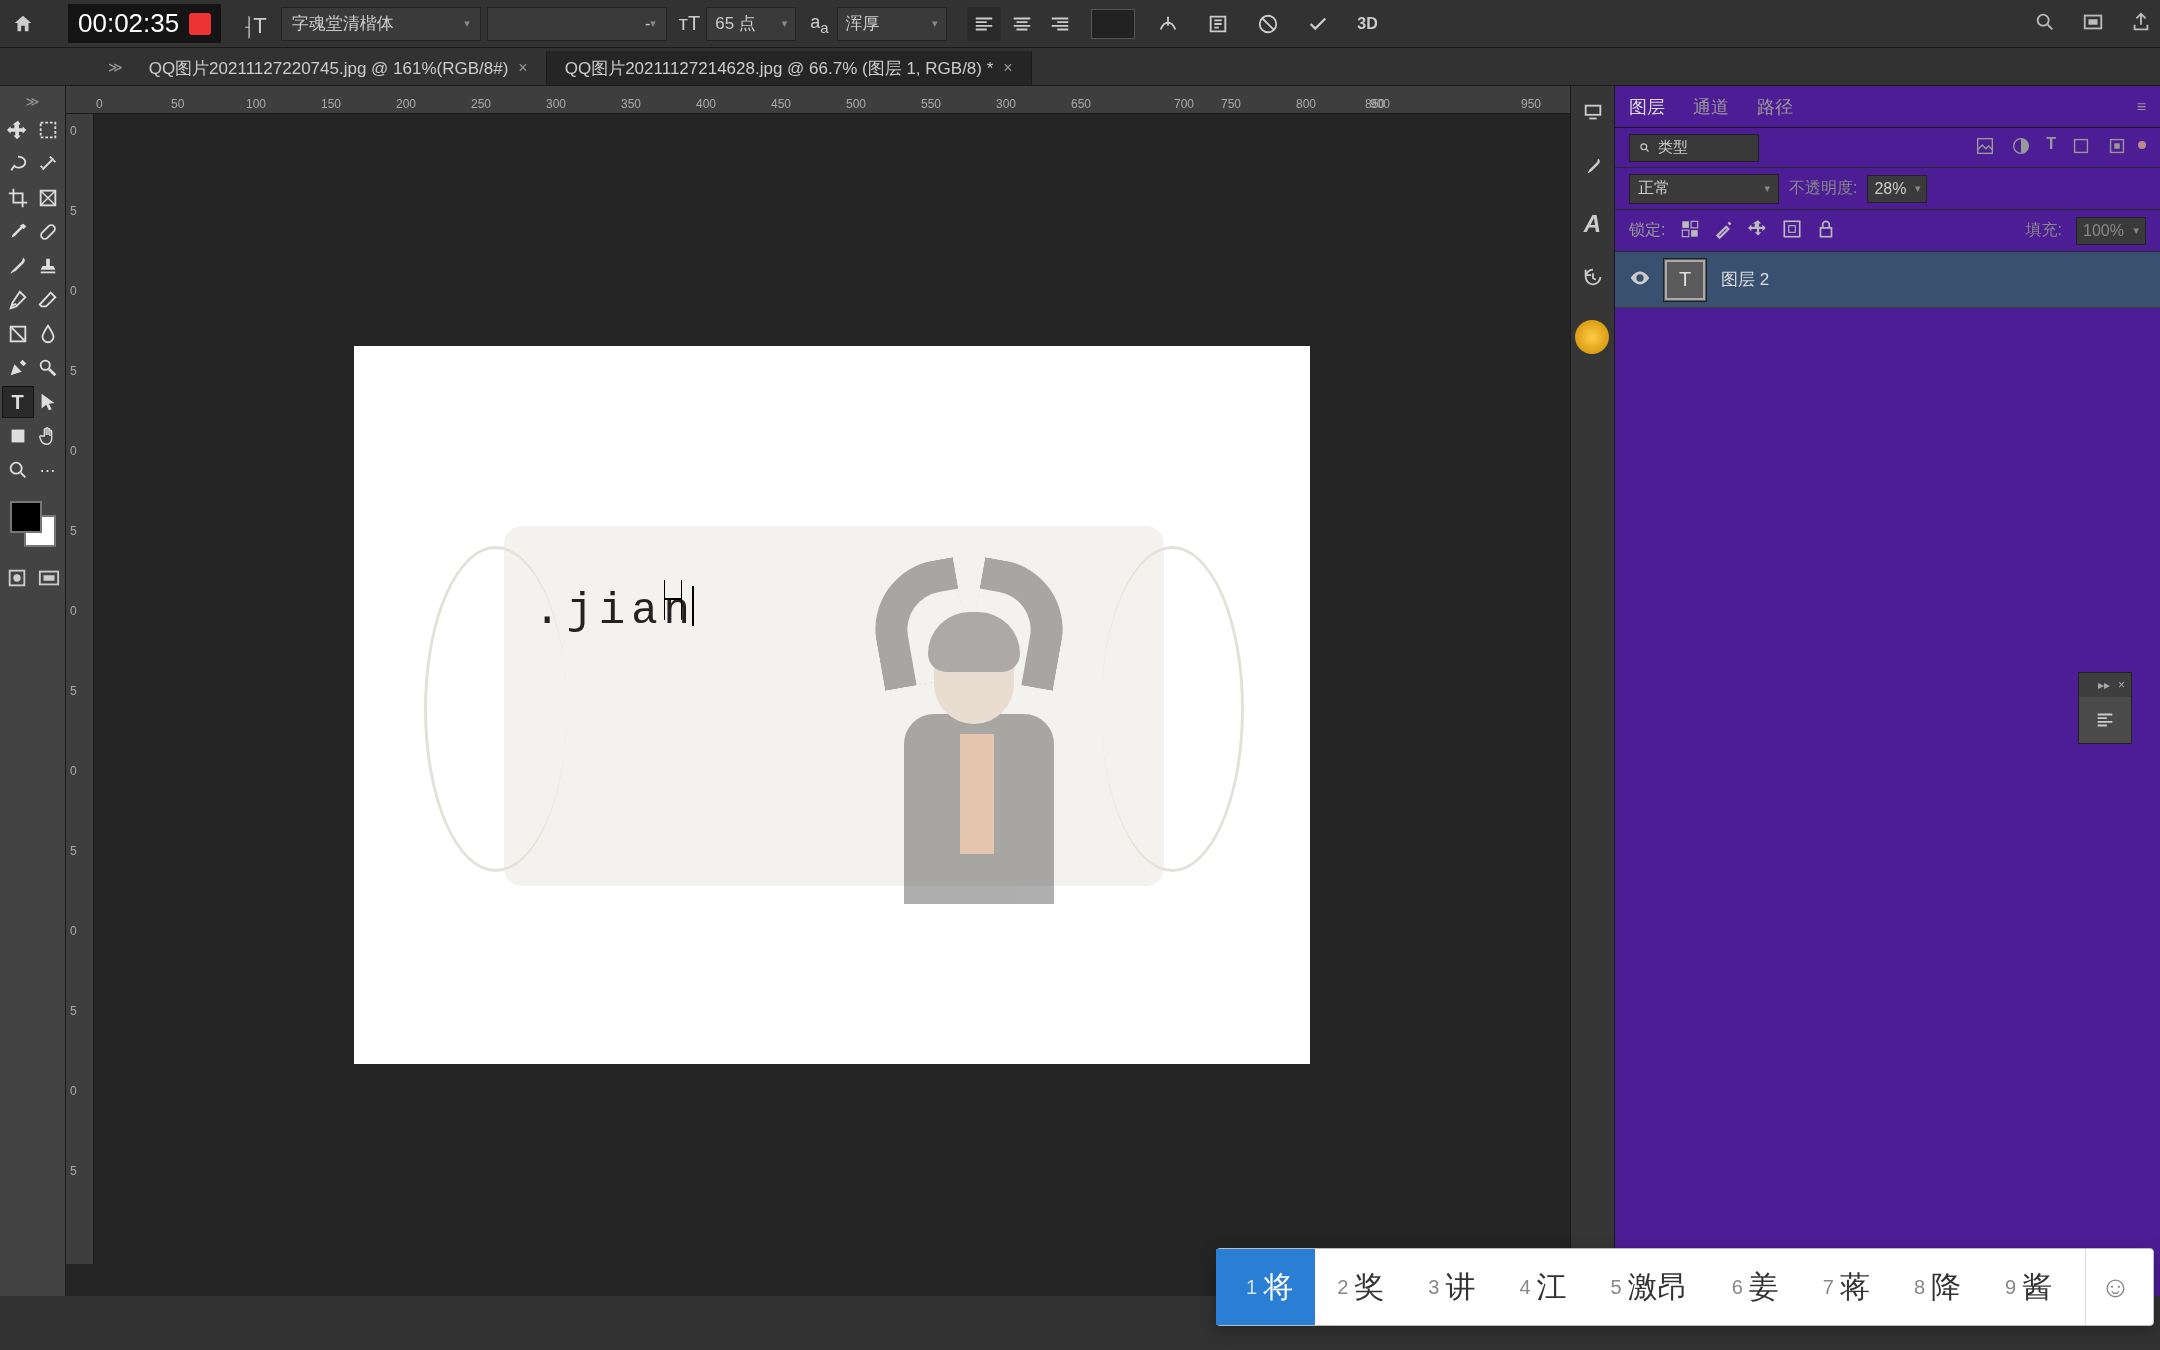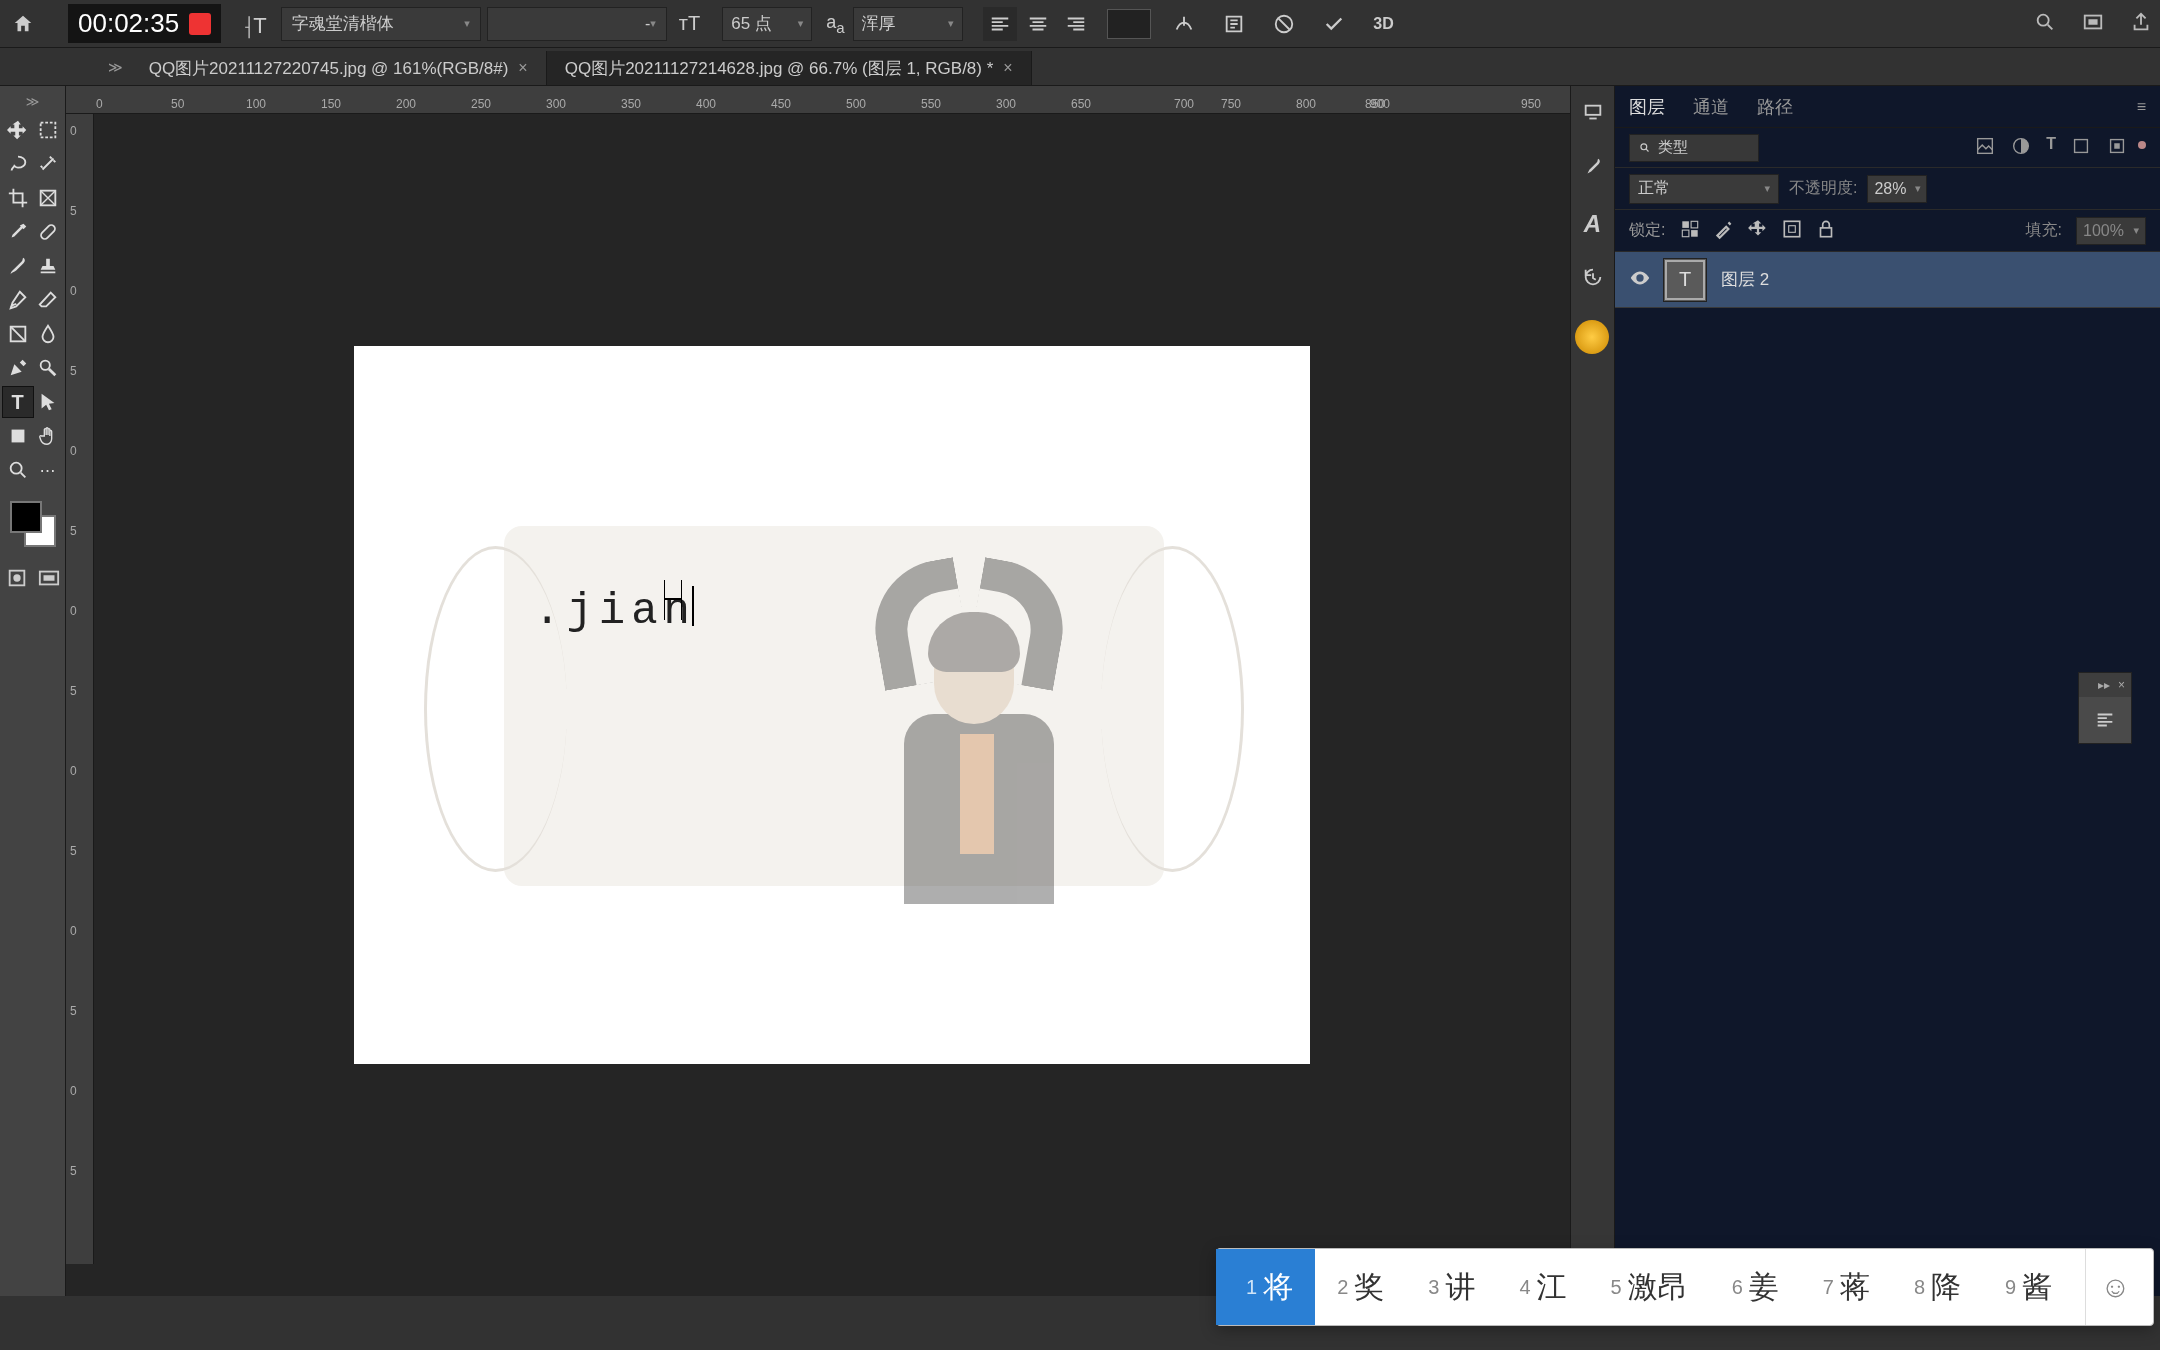--- a/index.html
+++ b/index.html
@@ -4,21 +4,21 @@
 <style>
 *{margin:0;padding:0;box-sizing:border-box;font-family:"Microsoft YaHei",sans-serif;user-select:none}
 body{width:2160px;height:1350px;background:#323232;overflow:hidden;position:relative}
 .top-bar{height:48px;background:#323232;display:flex;align-items:center;padding:0 8px;border-bottom:1px solid #1a1a1a}
 .home-icon{width:30px;height:30px;display:flex;align-items:center;justify-content:center;color:#ccc}
 .rec-badge{margin-left:30px;background:rgba(0,0,0,.6);padding:4px 10px;display:flex;align-items:center;gap:10px;color:#fff;font-size:26px;font-weight:500}
 .rec-dot{width:22px;height:22px;background:#e33;border-radius:3px}
 .text-orient-icon{margin-left:20px;color:#ccc;font-size:22px}
 .font-dd{margin-left:14px;width:200px;height:34px;background:#3a3a3a;border:1px solid #222;color:#ccc;font-size:17px;display:flex;align-items:center;padding:0 10px;justify-content:space-between}
 .font-style-dd{margin-left:6px;width:180px;height:34px;background:#3a3a3a;border:1px solid #222;color:#ccc;display:flex;align-items:center;padding:0 10px;justify-content:flex-end}
-.size-grp{margin-left:12px;display:flex;align-items:center;gap:22px}
+.size-grp{margin-left:12px;display:flex;align-items:center;gap:6px}
 .tt-icon{color:#ccc;font-size:20px}
 .size-dd{width:90px;height:34px;background:#3a3a3a;border:1px solid #222;color:#ccc;font-size:17px;display:flex;align-items:center;padding:0 8px;justify-content:space-between}
 .aa-icon{margin-left:14px;color:#ccc;font-size:18px}
 .aa-dd{margin-left:8px;width:110px;height:34px;background:#3a3a3a;border:1px solid #222;color:#ccc;font-size:17px;display:flex;align-items:center;padding:0 8px;justify-content:space-between}
 .align-grp{margin-left:20px;display:flex;gap:4px}
 .align-btn{width:34px;height:34px;display:flex;align-items:center;justify-content:center;color:#ccc}
 .align-btn.active{background:#2a2a2a}
 .color-swatch{margin-left:14px;width:44px;height:30px;background:#222;border:1px solid #555}
 .opt-btn{margin-left:16px;width:34px;height:34px;display:flex;align-items:center;justify-content:center;color:#ccc}
 .right-icons{margin-left:auto;display:flex;gap:26px;color:#bbb}
@@ -53,21 +53,21 @@
 .cursor::before{content:"";position:absolute;top:18px;left:-1px;right:-1px;height:2px;background:#000}
 .person{position:absolute;left:490px;top:198px;width:260px;height:360px;opacity:.35}
 .head{position:absolute;left:90px;top:80px;width:80px;height:100px;background:#d4b89a;border-radius:40px}
 .hair{position:absolute;left:84px;top:68px;width:92px;height:60px;background:#2a2422;border-radius:46px 46px 20px 20px}
 .arm-l{position:absolute;left:30px;top:20px;width:90px;height:120px;border:32px solid #1a1a1a;border-right:none;border-bottom:none;border-radius:70px 0 0 0;transform:rotate(-10deg)}
 .arm-r{position:absolute;left:130px;top:20px;width:90px;height:120px;border:32px solid #1a1a1a;border-left:none;border-bottom:none;border-radius:0 70px 0 0;transform:rotate(10deg)}
 .torso{position:absolute;left:60px;top:170px;width:150px;height:190px;background:#1a1a1a;border-radius:30px 30px 0 0}
 .torso::after{content:"";position:absolute;left:56px;top:20px;width:34px;height:120px;background:#c97a3a}
 .status-bar{height:32px;background:#323232;border-top:1px solid #1a1a1a;display:flex;align-items:center;padding:0 20px;color:#bbb;font-size:15px;gap:40px}
 .r-rail{width:44px;background:#363636;border-left:1px solid #1a1a1a;display:flex;flex-direction:column;align-items:center;padding-top:16px;gap:28px;color:#ccc}
-.panels{width:546px;background:#0f172a;border-left:1px solid #1a1a1a;display:flex;flex-direction:column}
+.panels{width:546px;background:#4c1d95;border-left:1px solid #1a1a1a;display:flex;flex-direction:column}
 .panel-tabs{height:42px;display:flex;align-items:center;padding:0 14px;gap:28px;border-bottom:1px solid #1a1a1a}
 .ptab{color:#999;font-size:18px}
 .ptab.active{color:#ddd}
 .ptab-menu{margin-left:auto;color:#999}
 .filter-row{height:40px;display:flex;align-items:center;padding:0 14px;gap:10px;border-bottom:1px solid #2a2a2a}
 .search-box{background:#383838;border:1px solid #222;height:28px;width:130px;padding:0 8px;color:#ccc;font-size:15px;display:flex;align-items:center;gap:6px}
 .filter-icons{margin-left:auto;display:flex;gap:14px;color:#999}
 .filter-dot{width:8px;height:8px;background:#b88;border-radius:50%;margin-left:-4px;align-self:flex-start;margin-top:6px}
 .blend-row{height:42px;display:flex;align-items:center;padding:0 14px;gap:10px;border-bottom:1px solid #2a2a2a}
 .blend-dd{width:150px;height:30px;background:#3a3a3a;border:1px solid #222;display:flex;align-items:center;padding:0 8px;color:#ccc;font-size:16px;justify-content:space-between}

